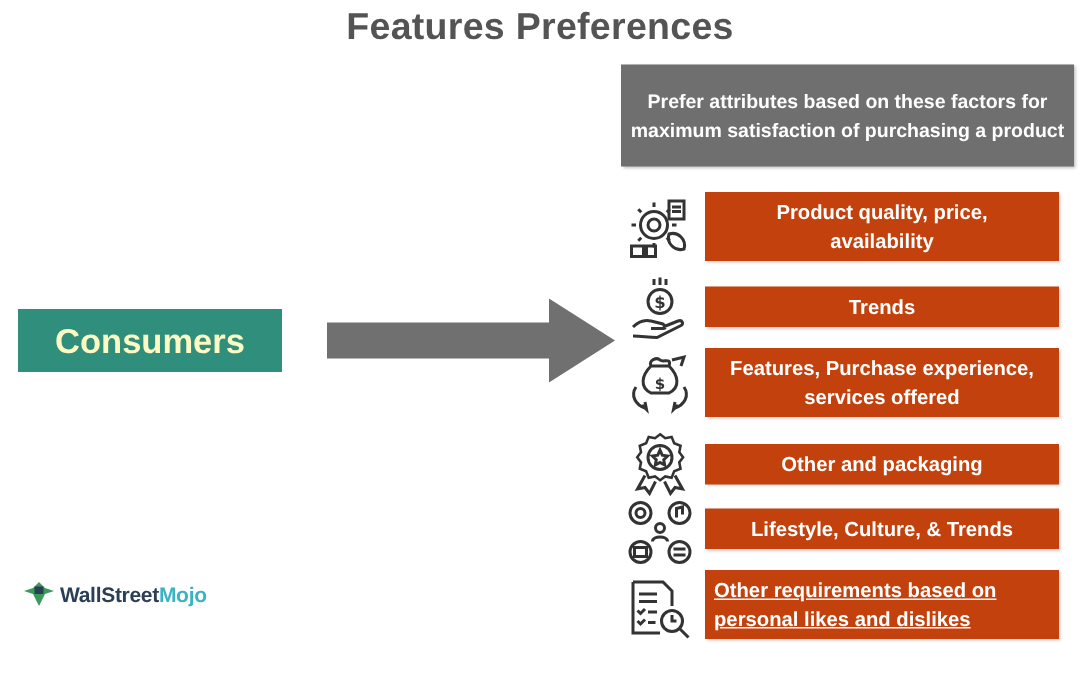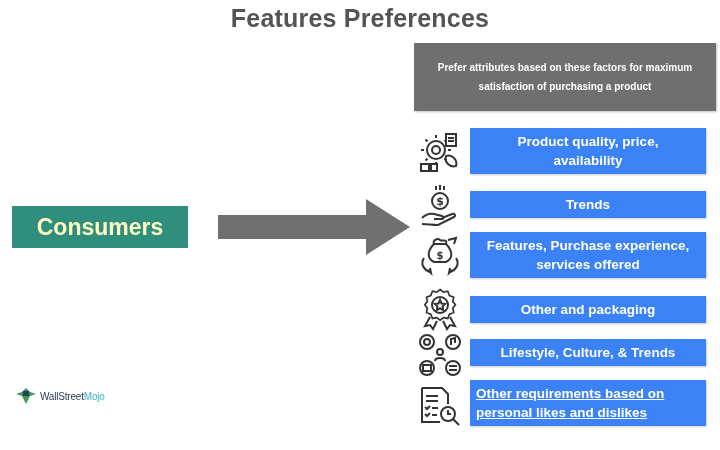--- a/index.html
+++ b/index.html
@@ -6,40 +6,40 @@
   body {
     width: 720px; height: 450px; background: #ffffff; position: relative; overflow: hidden;
     font-family: "Liberation Sans", "DejaVu Sans", sans-serif;
   }
   .title {
     position: absolute; left: 0; width: 720px; top: 4px; text-align: center;
     font-size: 25px; font-weight: bold; color: #545454; letter-spacing: 0.2px;
   }
   .header-box {
     position: absolute; left: 414px; top: 43px; width: 302px; height: 68px;
-    background: #6f6f6f; color: #ffffff; font-weight: bold; font-size: 10px;
+    background: #6f6f6f; color: #ffffff; font-weight: bold; font-size: 13px;
     display: flex; align-items: center; justify-content: center; text-align: center;
     line-height: 19px; box-shadow: 1px 1px 2px rgba(0,0,0,0.25);
   }
   .consumers-box {
     position: absolute; left: 12px; top: 206px; width: 176px; height: 42px;
     background: #2f8f7c; color: #fef9c3; font-weight: bold; font-size: 23px;
     display: flex; align-items: center; justify-content: center;
   }
   .arrow { position: absolute; left: 218px; top: 199px; }
   .factor {
     position: absolute; left: 470px; width: 236px;
-    background: #3b82f6; color: #ffffff; font-weight: bold; font-size: 13.5px;
+    background: #c2410c; color: #ffffff; font-weight: bold; font-size: 13.5px;
     display: flex; align-items: center; justify-content: center; text-align: center;
     line-height: 19px; box-shadow: 1px 1px 2px rgba(0,0,0,0.2);
   }
   .factor.left-align { justify-content: flex-start; text-align: left; padding-left: 6px; width: 230px; text-decoration: underline; }
   .icon { position: absolute; left: 418px; width: 44px; height: 44px; }
   .logo { position: absolute; left: 16px; top: 388px; display: flex; align-items: center; gap: 4px; }
-  .logo-text { font-size: 10px; font-weight: normal; color: #2a3f55; letter-spacing: -0.2px; }
+  .logo-text { font-size: 14px; font-weight: bold; color: #2a3f55; letter-spacing: -0.2px; }
   .logo-text .mojo { color: #3bb3c3; }
 </style>
 </head>
 <body>
 
 <div class="title">Features Preferences</div>
 
 <div class="header-box">
   <span>Prefer attributes based on these factors for maximum satisfaction of purchasing a product</span>
 </div>

